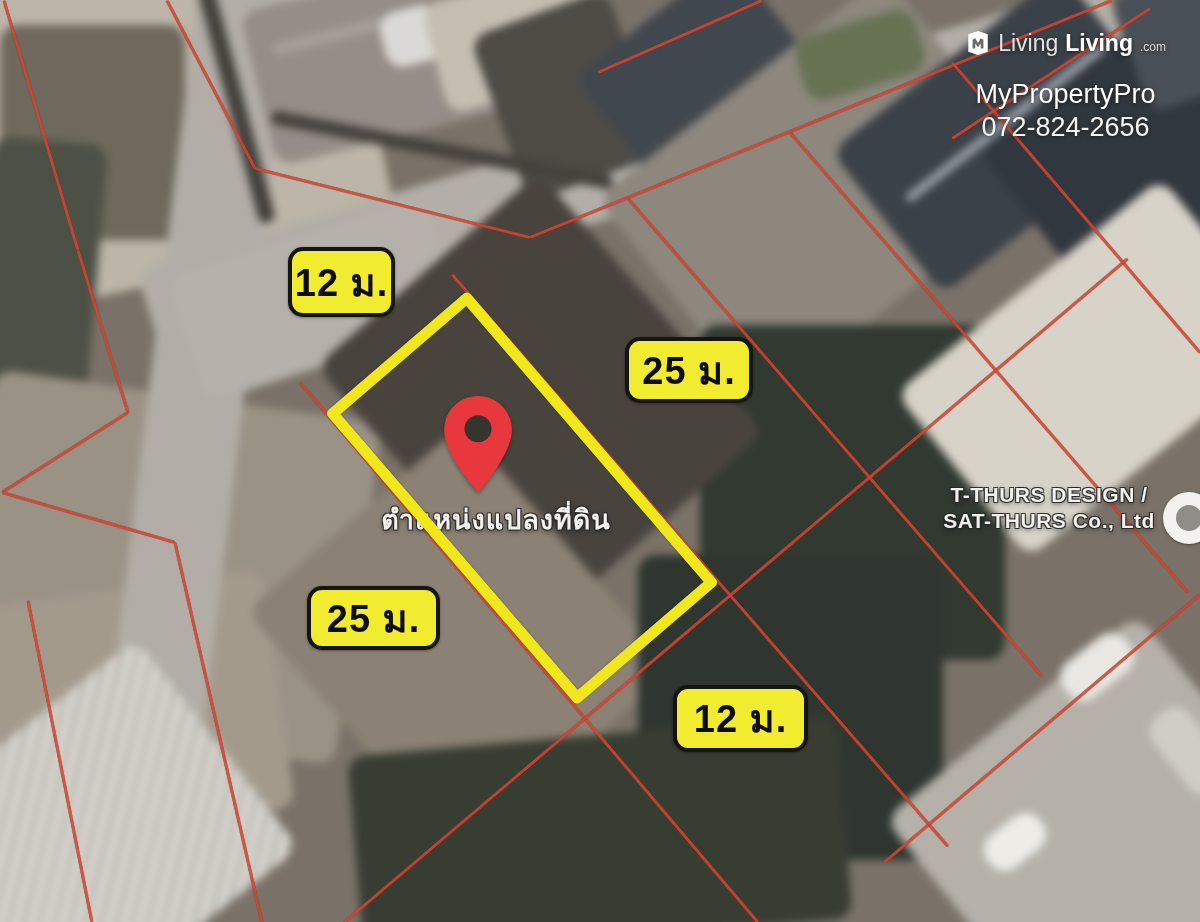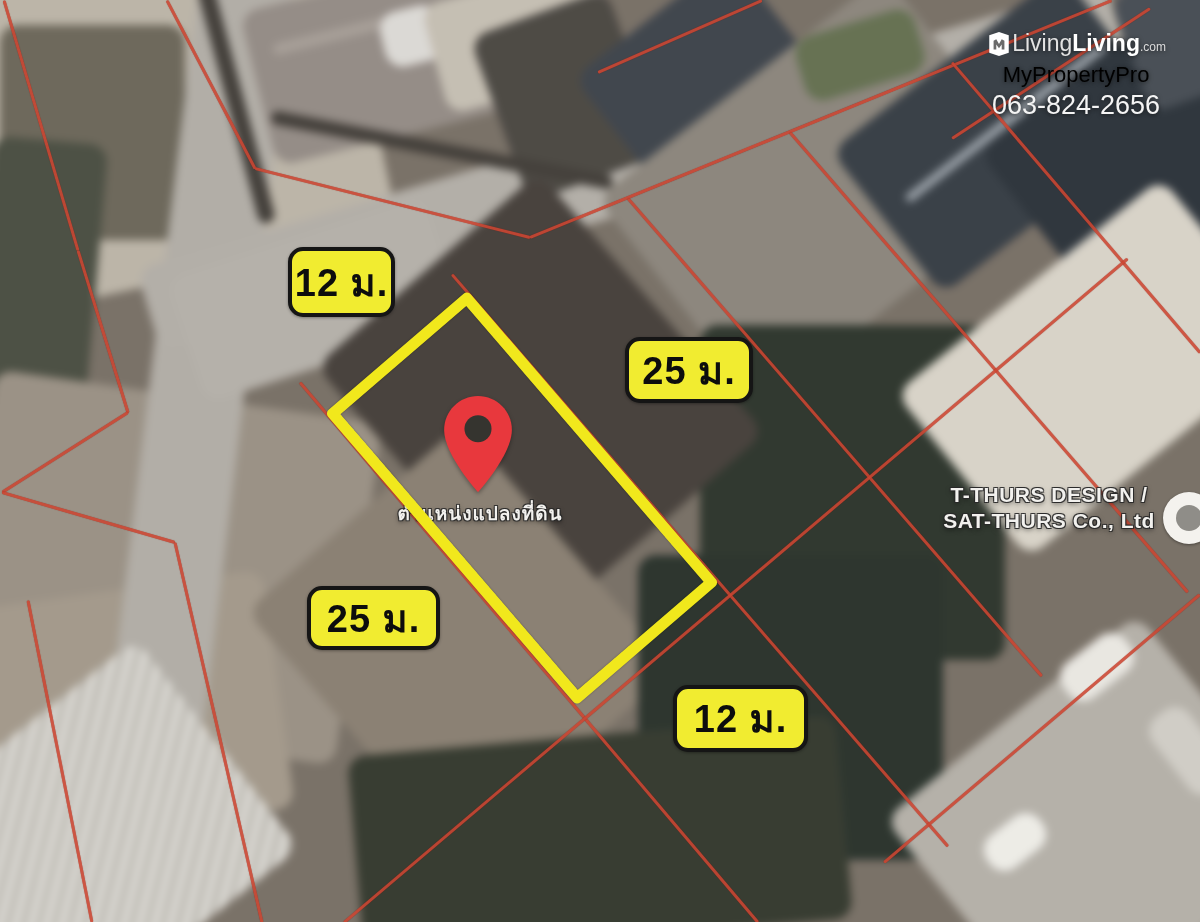--- a/index.html
+++ b/index.html
@@ -10,21 +10,21 @@
   .sat .p{position:absolute;border-radius:18px;}
   
   .lines{position:absolute;inset:0;z-index:2;}
   .rline{position:absolute;height:3px;background:var(--parcel-line);opacity:.88;
          transform-origin:0 50%;border-radius:2px;box-shadow:0 0 1px rgba(120,20,10,.6);}
   
   .map-label{position:absolute;z-index:3;color:#f2f1ee;font-weight:bold;text-align:center;
     text-shadow:-1px -1px 0 rgba(40,40,40,.85),1px -1px 0 rgba(40,40,40,.85),
                 -1px 1px 0 rgba(40,40,40,.85),1px 1px 0 rgba(40,40,40,.85),
                 0 2px 5px rgba(0,0,0,.55);}
-  .thai-caption{left:340px;top:498px;width:280px;font-size:19px;letter-spacing:1px;}
+  .thai-caption{left:356px;top:498px;width:280px;font-size:27px;letter-spacing:1px;}
   .biz-label{left:884px;top:482px;width:330px;font-size:21px;line-height:26px;letter-spacing:.5px;}
   .poi-circle{position:absolute;left:1163px;top:492px;width:52px;height:52px;border-radius:50%;
     background:#f4f2ee;z-index:3;display:flex;align-items:center;justify-content:center;
     box-shadow:0 1px 3px rgba(0,0,0,.4);}
   .poi-circle .dot{width:26px;height:26px;border-radius:50%;background:#8f8d88;}
   
   .plot-outline{position:absolute;left:329px;top:404px;width:386px;height:188px;
     box-sizing:border-box;border:11px solid var(--plot-outline);border-radius:5px;
     transform:rotate(49.3deg);z-index:4;box-shadow:0 0 2px rgba(0,0,0,.35), inset 0 0 2px rgba(0,0,0,.35);}
   
@@ -35,25 +35,25 @@
     border-radius:15px;box-sizing:border-box;display:flex;align-items:center;justify-content:center;
     color:#0d0d0d;font-weight:bold;font-size:38px;letter-spacing:1px;
     font-family:"Liberation Sans","DejaVu Sans",sans-serif;box-shadow:0 1px 3px rgba(0,0,0,.35);}
   .dim-top{left:288px;top:247px;width:107px;height:70px;}
   .dim-right{left:625px;top:337px;width:128px;height:66px;}
   .dim-left{left:307px;top:586px;width:133px;height:64px;}
   .dim-bottom{left:673px;top:685px;width:135px;height:67px;}
   
   .watermark{position:absolute;right:34px;top:30px;z-index:7;display:flex;flex-direction:column;
     align-items:center;color:#fff;text-shadow:0 1px 4px rgba(0,0,0,.55);}
-  .wm-row1{display:flex;align-items:center;gap:0;font-size:23px;}
+  .wm-row1{display:flex;align-items:flex-start;gap:7px;font-size:23px;}
   .wm-living{color:#e3e3e3;font-weight:400;}
   .wm-insider{color:#ffffff;font-weight:bold;}
   .wm-tld{font-size:12px;color:#dcdcdc;align-self:flex-end;padding-bottom:3px;}
-  .wm-line2{font-size:22px;font-weight:400;margin-top:5px;color:#000000;}
+  .wm-line2{font-size:27px;font-weight:400;margin-top:22px;color:#ffffff;}
   .wm-phone{font-size:27px;font-weight:400;margin-top:2px;color:#f4f4f4;}
   .wm-logo{width:26px;height:26px;}
 </style>
 </head>
 <body>
 
 <div class="stage" style="--plot-outline: #f1e81c; --parcel-line: #cd4632; --label-bg: #f1ec30;">
 
   <div class="sat">
       <div class="p" style="left: -30px; top: -30px; width: 1280px; height: 1002px; transform: rotate(0deg); background: rgb(123, 114, 103);"></div>
@@ -140,16 +140,16 @@
     <div class="wm-row1">
       <svg class="wm-logo" viewBox="0 0 24 24">
         <path d="M3 4 L12 1 L21 4 L21 20 L12 23 L3 20 Z" fill="#ffffff"></path>
         <path d="M7 9 L9.5 7.5 L12 12 L14.5 7.5 L17 9 L17 17 L14.5 17 L14.5 12.5 L12 16 L9.5 12.5 L9.5 17 L7 17 Z" fill="#6b6b6b"></path>
       </svg>
       <span class="wm-living">Living</span>
         <span class="wm-insider">Living</span>
         <span class="wm-tld">.com</span>
     </div>
     <div class="wm-line2">MyPropertyPro</div>
-    <div class="wm-phone">063-824-2656</div>
+    <div class="wm-phone">072-824-2656</div>
   </div>
 
 </div>
 
 </body></html>

